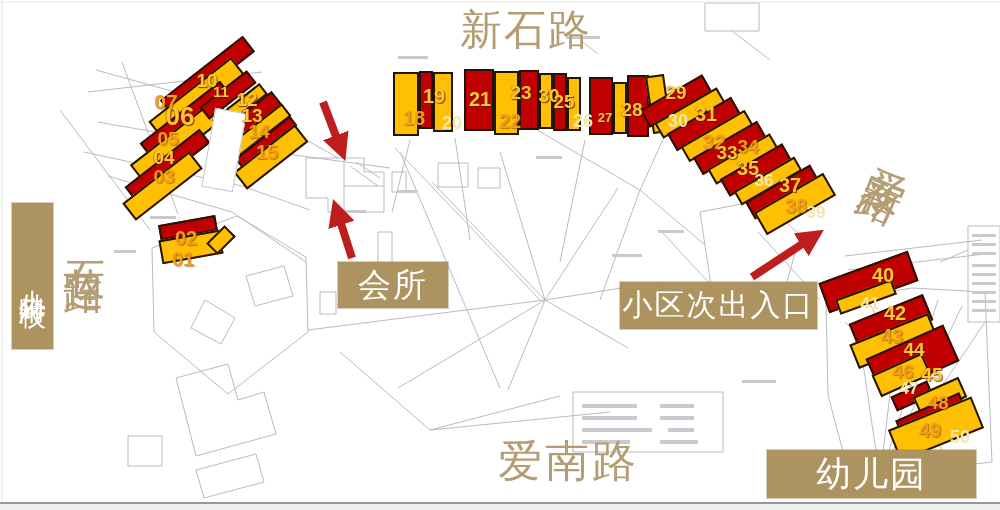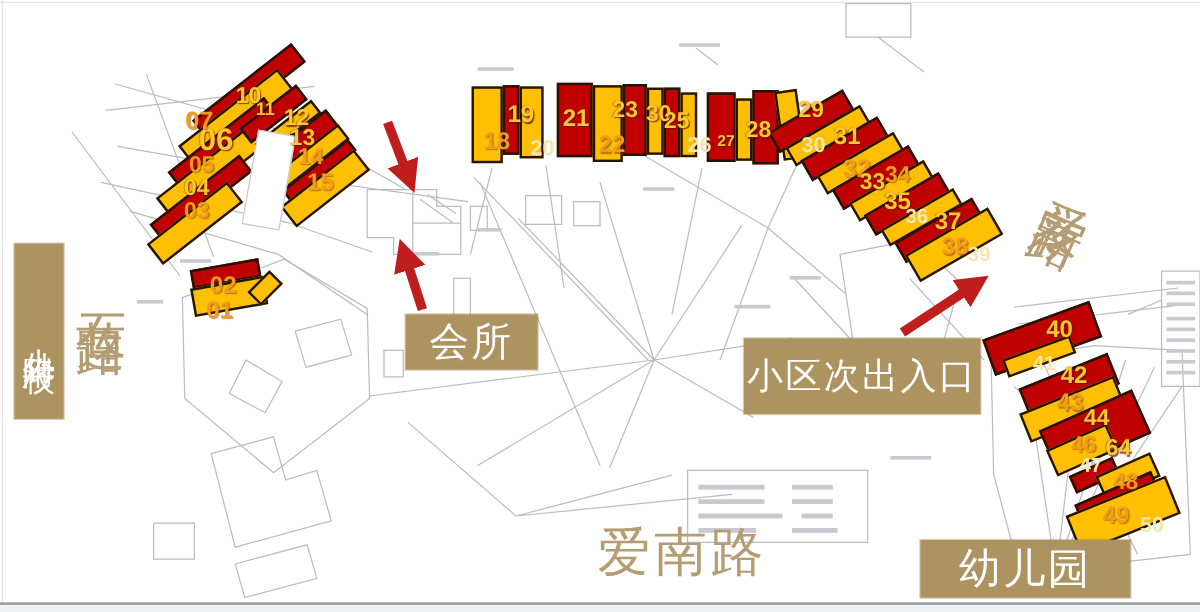--- a/index.html
+++ b/index.html
@@ -22,22 +22,22 @@
   .num-bright{color:var(--numBright);text-shadow:1px 1px 1px rgba(90,20,0,.75),-1px 0 1px rgba(90,20,0,.3);}
   .num-orange{color:var(--numOrange);text-shadow:1px 1px 1px rgba(110,50,0,.5);}
   .num-pale{color:var(--numPale);}
   .tanbox{
     position:absolute;background:var(--tan);color:#fff;z-index:4;
     display:flex;align-items:center;justify-content:center;
     letter-spacing:2px;box-shadow:0 0 0 1px rgba(140,115,70,.35);
   }
   #lbl-main{left:247px;top:30px;width:186px;height:42px;font-size:29px;}
   #lbl-club{left:338px;top:262px;width:110px;height:46px;font-size:33px;}
-  #lbl-sec{left:620px;top:282px;width:197px;height:63px;font-size:30px;}
-  #lbl-kind{left:767px;top:450px;width:175px;height:48px;font-size:35px;}
+  #lbl-sec{left:620px;top:282px;width:197px;height:47px;font-size:30px;}
+  #lbl-kind{left:767px;top:450px;width:209px;height:48px;font-size:35px;}
   #lbl-school{
     left:12px;top:203px;width:41px;height:146px;font-size:27px;
     writing-mode:vertical-rl;letter-spacing:4px;
   }
   .road{position:absolute;color:var(--roadText);z-index:4;line-height:1.05;white-space:nowrap;}
   #road-north{left:460px;top:8px;font-size:42px;letter-spacing:2px;}
   #road-south{left:498px;top:438px;font-size:44px;letter-spacing:3px;}
   #road-west{left:62px;top:228px;font-size:42px;writing-mode:vertical-rl;letter-spacing:6px;}
   #road-east{
     left:884px;top:140px;font-size:42px;writing-mode:vertical-rl;letter-spacing:8px;
@@ -190,21 +190,21 @@
       <div class="bnum num-bright" style="left: 748px; top: 168px; font-size: 20px;">35</div>
       <div class="bnum num-pale" style="left: 764px; top: 180px; font-size: 17px;">36</div>
       <div class="bnum num-bright" style="left: 790px; top: 185px; font-size: 20px;">37</div>
       <div class="bnum num-orange" style="left: 796px; top: 206px; font-size: 20px;">38</div>
       <div class="bnum num-pale" style="left: 816px; top: 212px; font-size: 17px;">39</div>
       <div class="bnum num-bright" style="left: 883px; top: 275px; font-size: 20px;">40</div>
       <div class="bnum num-pale" style="left: 870px; top: 303px; font-size: 17px;">41</div>
       <div class="bnum num-bright" style="left: 895px; top: 313px; font-size: 20px;">42</div>
       <div class="bnum num-orange" style="left: 892px; top: 336px; font-size: 20px;">43</div>
       <div class="bnum num-bright" style="left: 914px; top: 349px; font-size: 19px;">44</div>
-      <div class="bnum num-bright" style="left: 932px; top: 374px; font-size: 19px;">64</div>
+      <div class="bnum num-bright" style="left: 932px; top: 374px; font-size: 19px;">45</div>
       <div class="bnum num-orange" style="left: 903px; top: 371px; font-size: 19px;">46</div>
       <div class="bnum num-pale" style="left: 909px; top: 388px; font-size: 17px;">47</div>
       <div class="bnum num-orange" style="left: 938px; top: 402px; font-size: 19px;">48</div>
       <div class="bnum num-orange" style="left: 930px; top: 430px; font-size: 20px;">49</div>
       <div class="bnum num-pale" style="left: 960px; top: 437px; font-size: 18px;">50</div>
     </div>
 
   <svg id="arrow-svg" width="1000" height="510" viewBox="0 0 1000 510">
     <defs>
       <marker id="ah" viewBox="0 0 10 10" refX="6.5" refY="5" markerWidth="3.4" markerHeight="3.4" orient="auto">
@@ -216,18 +216,19 @@
         <line x1="352" y1="258" x2="336" y2="208" stroke="var(--arrow)" stroke-width="8" marker-end="url(#ah)"></line>
         <line x1="752" y1="277" x2="816" y2="235" stroke="var(--arrow)" stroke-width="8" marker-end="url(#ah)"></line>
       </g>
   </svg>
 
   <div class="tanbox" id="lbl-club">会所</div>
   <div class="tanbox" id="lbl-sec">小区次出入口</div>
   <div class="tanbox" id="lbl-kind">幼儿园</div>
   <div class="tanbox" id="lbl-school">上外附校</div>
 
+  <div class="road" id="road-north">新石路</div>
   <div class="road" id="road-west">石莲路</div>
   <div class="road" id="road-south">爱南路</div>
   <div class="road" id="road-east">爱新路</div>
 
   <div id="bottom-strip"></div>
 </div>
 
 </body></html>

